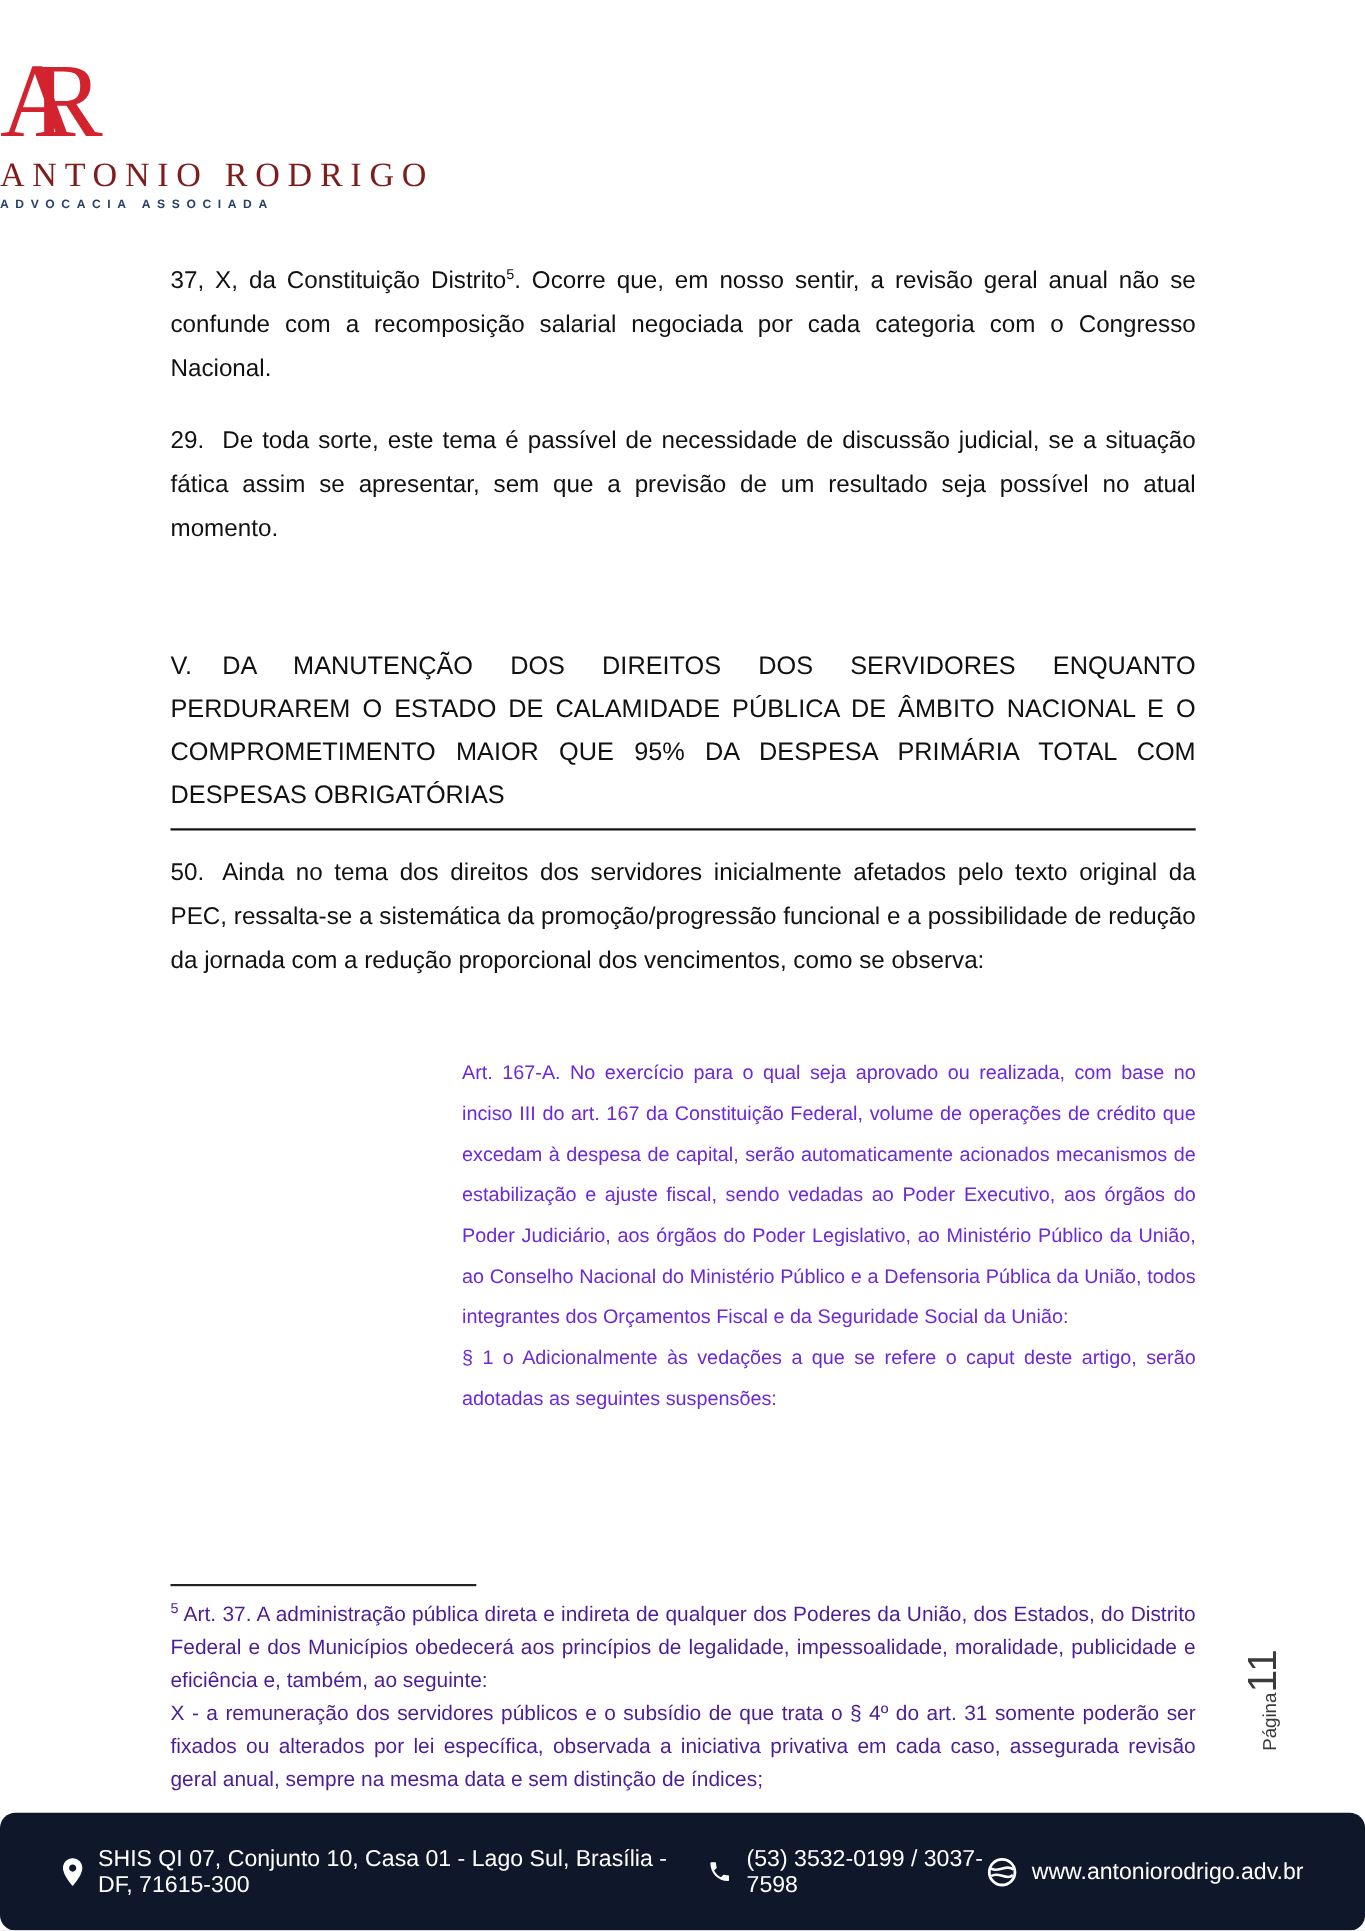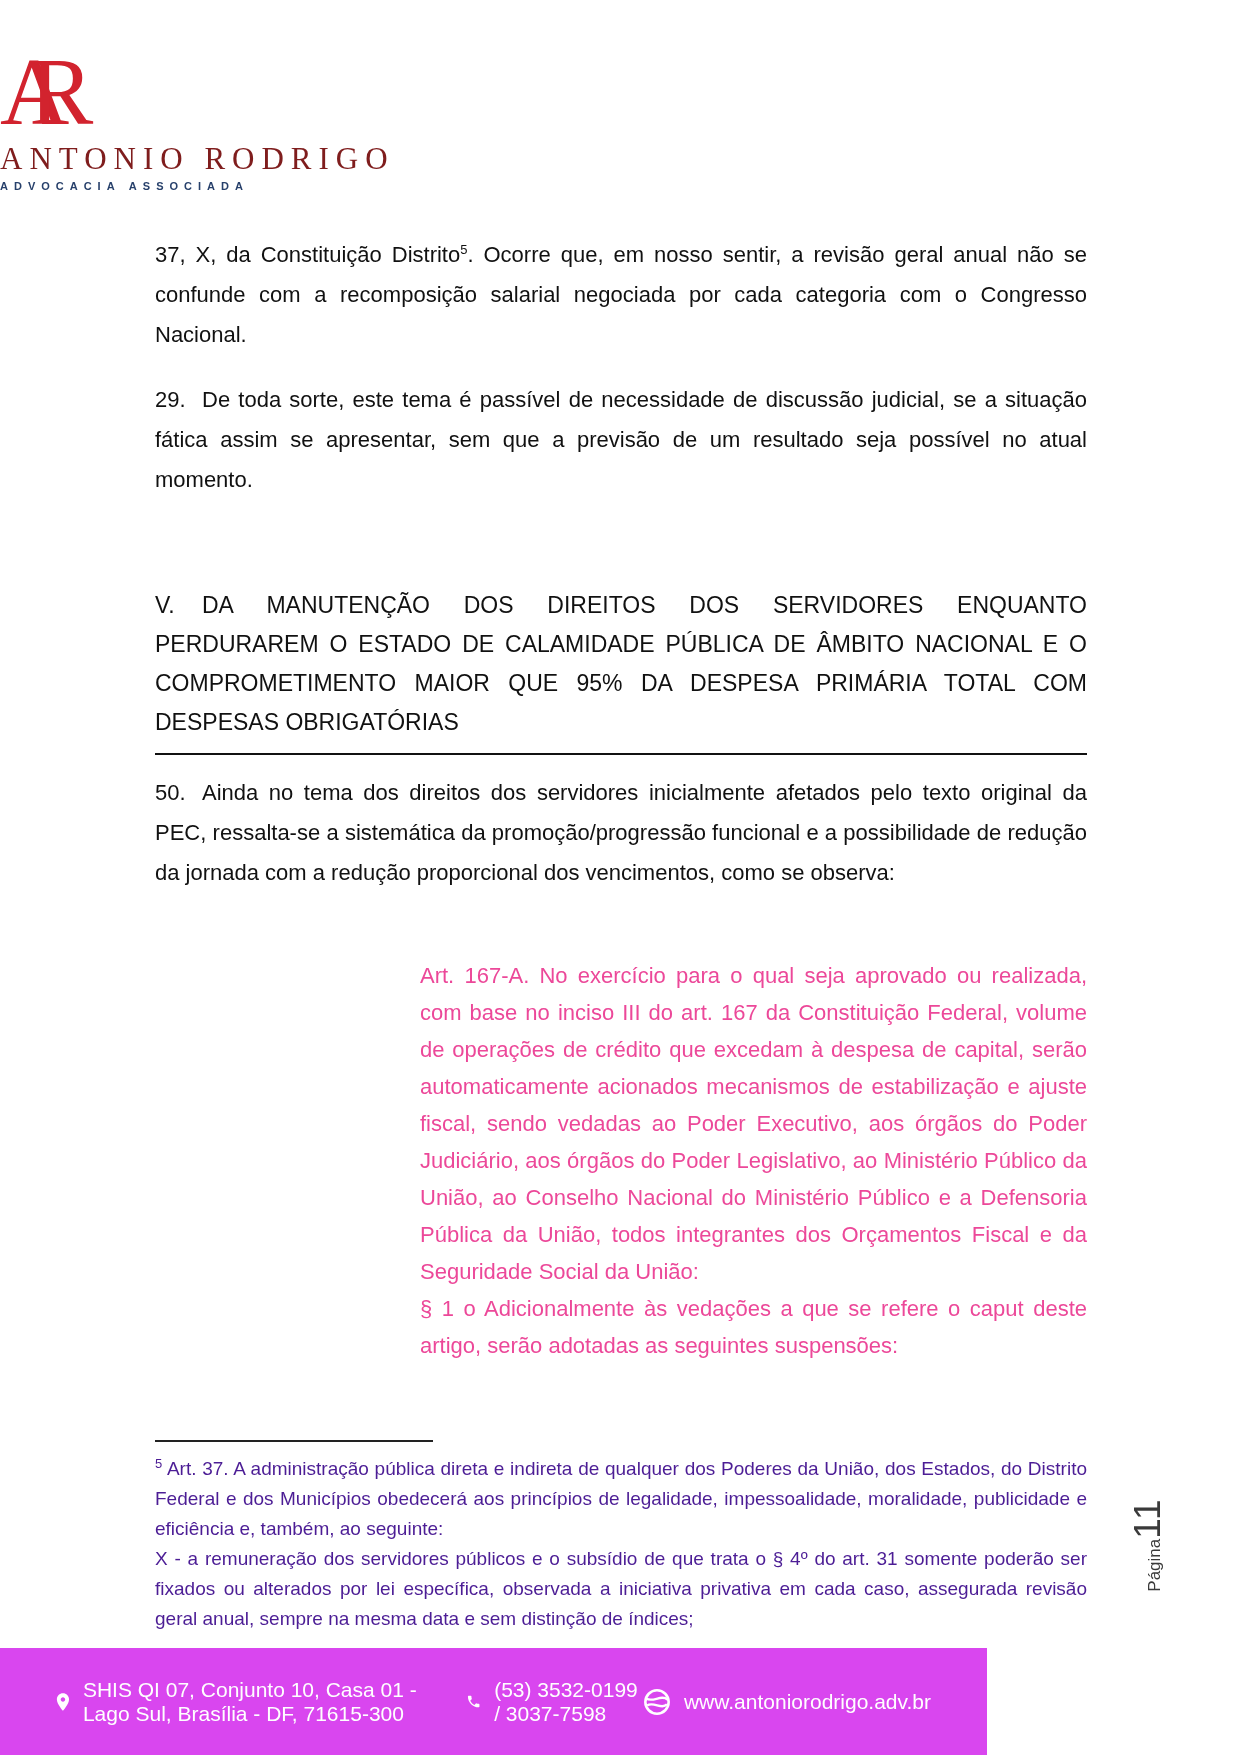--- a/index.html
+++ b/index.html
@@ -20,43 +20,43 @@
   
   .block { position:absolute; left:155px; width:932px; margin:0; text-align:justify; font-size:22px; line-height:40px; color:#111; }
   .num { display:inline-block; width:47px; }
   sup { font-size:13px; line-height:0; }
 
   #p1  { top:235px; }
   #p29 { top:380px; }
   .heading { top:586px; font-weight:normal; font-size:23px; line-height:39px; padding-bottom:11px; border-bottom:2px solid #111; }
   #p30 { top:773px; }
 
-  .quote { position:absolute; left:420px; width:667px; top:957px; margin:0; text-align:justify; font-size:22px; line-height:37px; color:#ec4899; }
+  .quote { position:absolute; left:420px; width:667px; top:957px; margin:0; text-align:justify; font-size:18px; line-height:37px; color:#6d28d9; }
   .quote p { margin:0; }
 
   
   .fn-sep { position:absolute; left:155px; top:1440px; width:278px; height:0; border:none; border-top:2px solid #222; margin:0; }
   .footnote { position:absolute; left:155px; width:932px; top:1454px; font-size:19px; line-height:30px; text-align:justify; color:#4c1d95; }
   .footnote p { margin:0; }
 
   
   .page-indicator {
     position:absolute; left:1148px; top:1545px;
     transform:translate(-50%,-50%) rotate(-90deg);
     white-space:nowrap; color:#3a3a3a;
   }
   .page-indicator .pi-label { font-size:17px; }
   .page-indicator .pi-number { font-size:37px; letter-spacing:1px; }
 
   
   .footer {
-    position:absolute; left:0; bottom:0; width:987px; height:107px;
-    background:#d946ef; box-sizing:border-box; padding:0 56px;
+    position:absolute; left:0; bottom:0; width:1241px; height:107px;
+    background:#0f172a; box-sizing:border-box; padding:0 56px;
     display:flex; align-items:center; justify-content:space-between;
-    color:#ffffff; font-size:21px;
+    color:#ffffff; font-size:21px;border-radius:14px;
   }
   .footer-group { display:flex; align-items:center; gap:13px; }
   .footer svg { display:block; }
 </style>
 </head>
 <body>
 
 <div class="page">
 
   <div class="logo">

